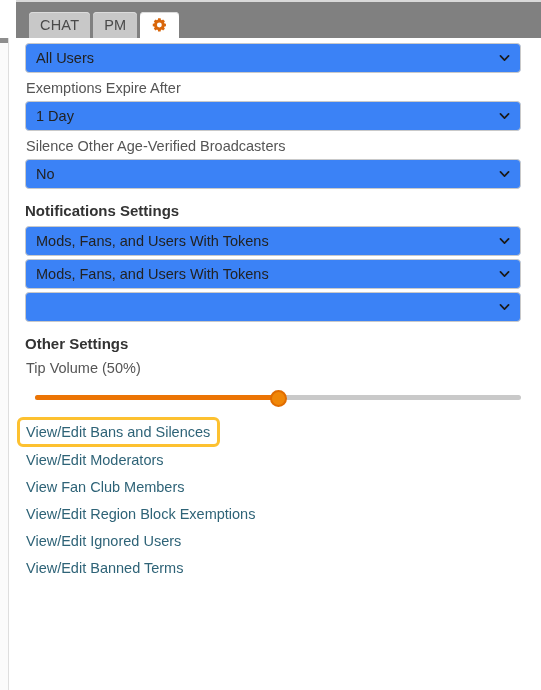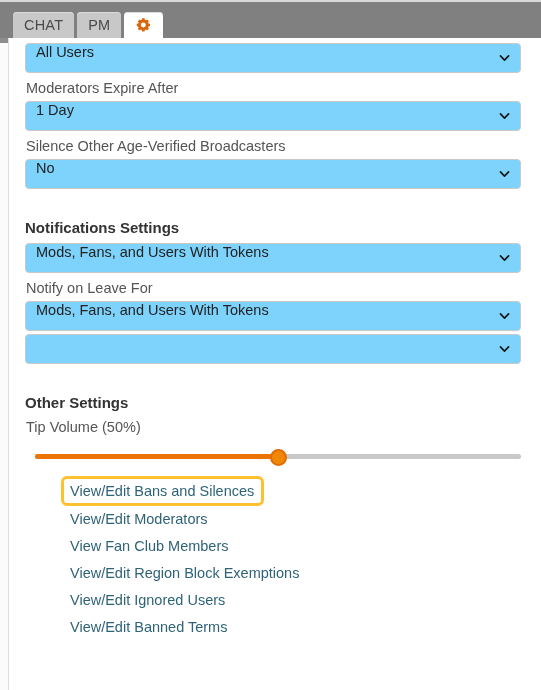--- a/index.html
+++ b/index.html
@@ -26,20 +26,21 @@
   .tabbar {
     position: relative;
     height: 38px;
     background: #808080;
     border-top: 2px solid #d9d9d9;
     box-sizing: border-box;
     padding-left: 13px;
     display: flex;
     align-items: flex-end;
     gap: 3px;
+    margin-left: 16px;
   }
   .tab {
     height: 26px;
     background: #c8c8c8;
     color: #4a4a4a;
     border-radius: 4px 4px 0 0;
     font-size: 14.5px;
     line-height: 26px;
     padding: 0 11px;
     letter-spacing: 0.2px;
@@ -106,31 +107,32 @@
   .field-label {
     font-size: 14.5px;
     color: #555555;
     margin: 6px 0 4px 1px;
     line-height: 18px;
   }
   .section-head {
     font-size: 15px;
     font-weight: bold;
     color: #333333;
-    margin: 29px 0 6px 0;
+    margin: 12px 0 6px 0;
     line-height: 19px;
   }
 
   .select {
     position: relative;
     height: 30px;
     border: 1px solid #c9c9c9;
     border-radius: 4px;
-    background: #7dd3fc;
+    background: #3b82f6;
     display: flex;
+    align-items: center;
     padding: 0 28px 0 10px;
     font-size: 14.5px;
     color: #222222;
     box-sizing: border-box;
     cursor: pointer;
     margin-bottom: 3px;
   }
   .select .chev {
     position: absolute;
     right: 9px;
@@ -174,21 +176,20 @@
     border-radius: 50%;
     background: #f08708;
     border: 2px solid #e06c00;
     box-sizing: border-box;
     cursor: pointer;
   }
 
   
   .links {
     margin-top: 9px;
-    margin-left: 44px;
   }
   .link {
     display: block;
     font-size: 14.5px;
     color: #2e6377;
     line-height: 27px;
     padding-left: 1px;
     text-decoration: none;
     cursor: pointer;
     width: fit-content;
@@ -227,21 +228,21 @@
 
     <div class="content">
 
       <div class="select">
         <span>All Users</span>
         <svg class="chev" viewBox="0 0 16 16">
           <path d="M3 5.5 L8 10.5 L13 5.5" stroke="#1a1a1a" stroke-width="2.1" fill="none" stroke-linecap="round" stroke-linejoin="round"></path>
         </svg>
       </div>
 
-      <div class="field-label">Moderators Expire After</div>
+      <div class="field-label">Exemptions Expire After</div>
       <div class="select">
         <span>1 Day</span>
         <svg class="chev" viewBox="0 0 16 16">
           <path d="M3 5.5 L8 10.5 L13 5.5" stroke="#1a1a1a" stroke-width="2.1" fill="none" stroke-linecap="round" stroke-linejoin="round"></path>
         </svg>
       </div>
 
       <div class="field-label">Silence Other Age-Verified Broadcasters</div>
       <div class="select">
         <span>No</span>
@@ -252,21 +253,20 @@
 
       <div class="section-head">Notifications Settings</div>
 
       <div class="select">
         <span>Mods, Fans, and Users With Tokens</span>
         <svg class="chev" viewBox="0 0 16 16">
           <path d="M3 5.5 L8 10.5 L13 5.5" stroke="#1a1a1a" stroke-width="2.1" fill="none" stroke-linecap="round" stroke-linejoin="round"></path>
         </svg>
       </div>
 
-      <div class="field-label">Notify on Leave For</div>
       <div class="select">
         <span>Mods, Fans, and Users With Tokens</span>
         <svg class="chev" viewBox="0 0 16 16">
           <path d="M3 5.5 L8 10.5 L13 5.5" stroke="#1a1a1a" stroke-width="2.1" fill="none" stroke-linecap="round" stroke-linejoin="round"></path>
         </svg>
       </div>
 
       <div class="select">
         <svg class="chev" viewBox="0 0 16 16">
           <path d="M3 5.5 L8 10.5 L13 5.5" stroke="#1a1a1a" stroke-width="2.1" fill="none" stroke-linecap="round" stroke-linejoin="round"></path>

